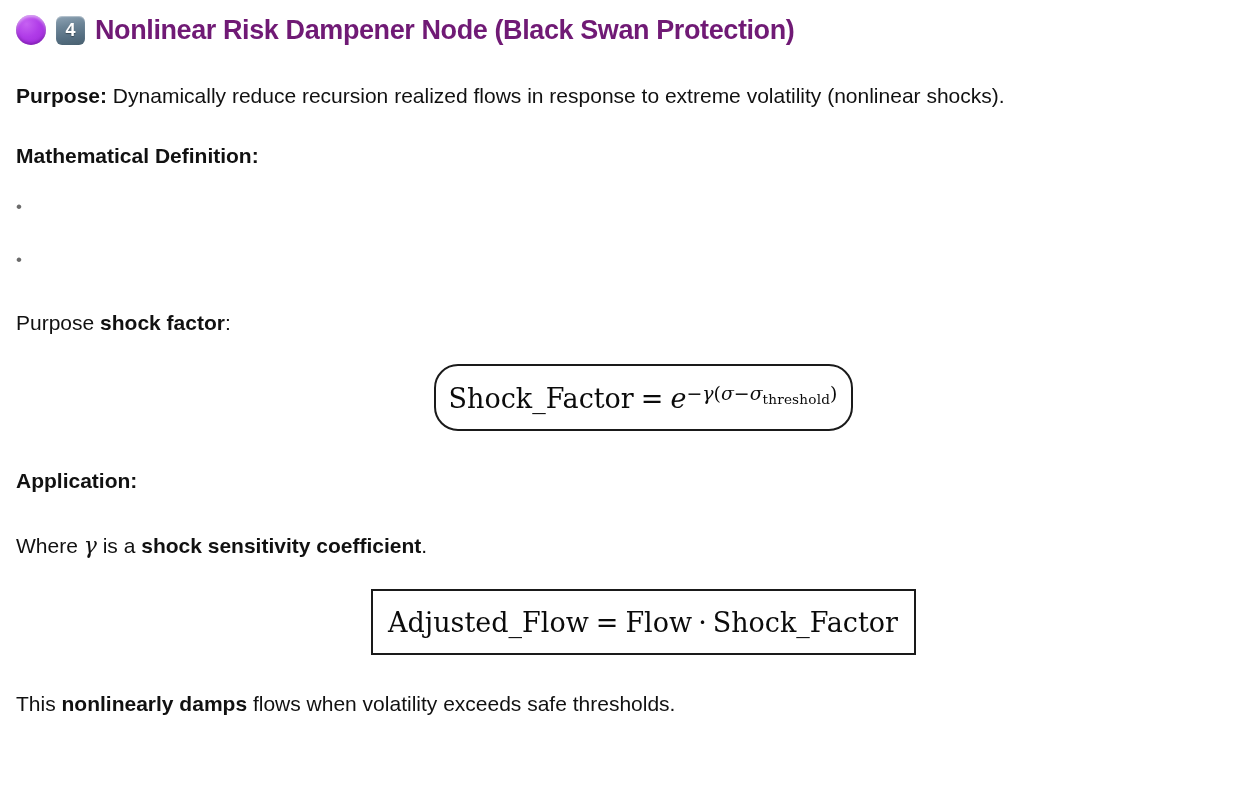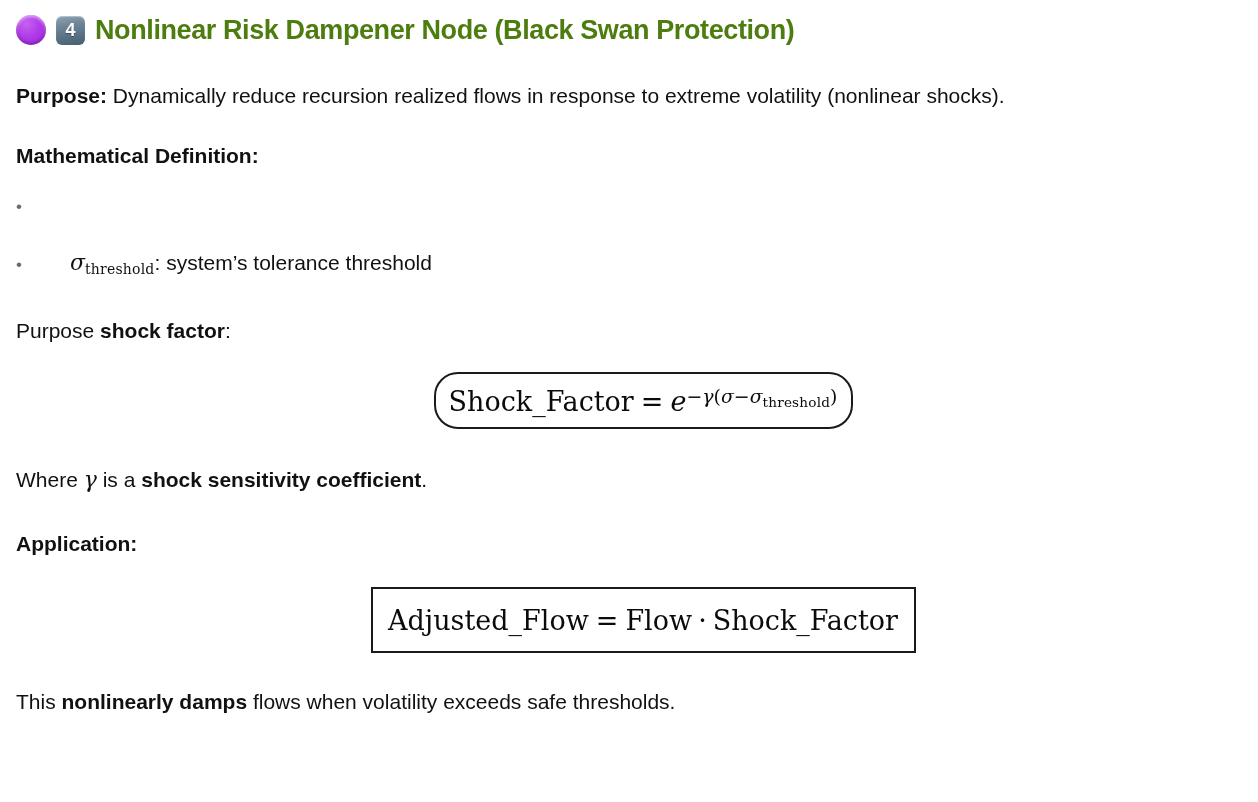--- a/index.html
+++ b/index.html
@@ -52,21 +52,21 @@
     line-height: 29px;
     text-align: center;
     flex: 0 0 auto;
     text-shadow: 0 1px 1px rgba(0,0,0,0.35);
     box-shadow: inset 0 1px 1px rgba(255,255,255,0.4);
   }
   .doc-title {
     font-size: 27px;
     font-weight: 700;
     letter-spacing: -0.4px;
-    color: #4d7c0f;
+    color: #701a75;
     white-space: nowrap;
     text-align: center;
   }
 
   
   .para {
     padding: 0 16px;
     font-size: 21px;
     line-height: 1.25;
     color: #111111;
@@ -132,21 +132,21 @@
   .formula-box {
     border: 2px solid #1a1a1a;
     background: #ffffff;
     box-sizing: border-box;
     display: flex;
     align-items: center;
     justify-content: center;
     position: relative;
     left: 14px;
   }
-  .formula-box.box1 { width: 419px; height: 57px; border-radius: 24px; }
+  .formula-box.box1 { width: 419px; height: 67px; border-radius: 24px; }
   .formula-box.box2 { width: 545px; height: 66px; }
 
   .tex {
     font-family: "DejaVu Serif", "Liberation Serif", serif;
     color: #0b0b0b;
     white-space: nowrap;
   }
   .tex.t1 { font-size: 27px; }
   .tex.t2 { font-size: 27px; }
 
@@ -188,35 +188,34 @@
 
   <p class="para p-mathdef">Mathematical Definition:</p>
 
 
   <ul class="bullets">
     <li class="bullet-item b1">
       <span class="bullet-dot">•</span>
     </li>
     <li class="bullet-item b2">
       <span class="bullet-dot">•</span>
-      <span class="bullet-text"><span class="mi">σ</span><span class="msub">threshold</span><span>: system’s tolerance threshold</span></span>
     </li>
   </ul>
 
   <p class="para p-define"><span>Purpose </span><b>shock factor</b><span>:</span></p>
 
   <div class="formula-wrap f1">
     <div class="formula-box box1">
       <span class="tex t1"><span class="rm">Shock_Factor</span><span class="op">=</span><span class="it">e</span><span class="sup"><span class="rm">−</span><span class="gam">γ</span><span class="paren">(</span><span class="sig">σ</span><span class="rm">−</span><span class="sig">σ</span><span class="sub2">threshold</span><span class="paren">)</span></span></span>
     </div>
   </div>
 
+  <p class="para p-app">Application:</p>
+
   <p class="para p-where"><span>Where </span><span class="mi">γ</span><span> is a </span><b>shock sensitivity coefficient</b><span>.</span></p>
-
-  <p class="para p-app">Application:</p>
 
   <div class="formula-wrap f2">
     <div class="formula-box box2">
       <span class="tex t2"><span class="rm">Adjusted_Flow</span><span class="op">=</span><span class="rm">Flow</span><span class="cdot">·</span><span class="rm">Shock_Factor</span></span>
     </div>
   </div>
 
   <p class="para p-final"><span>This </span><b>nonlinearly damps</b><span> flows when volatility exceeds safe thresholds.</span></p>
 
 </div>

